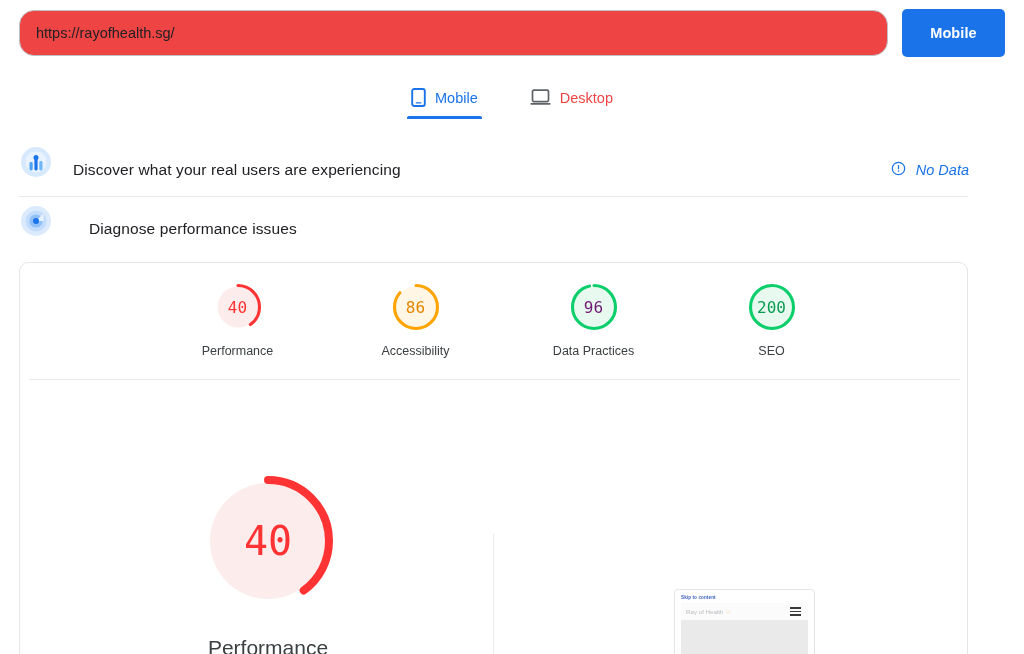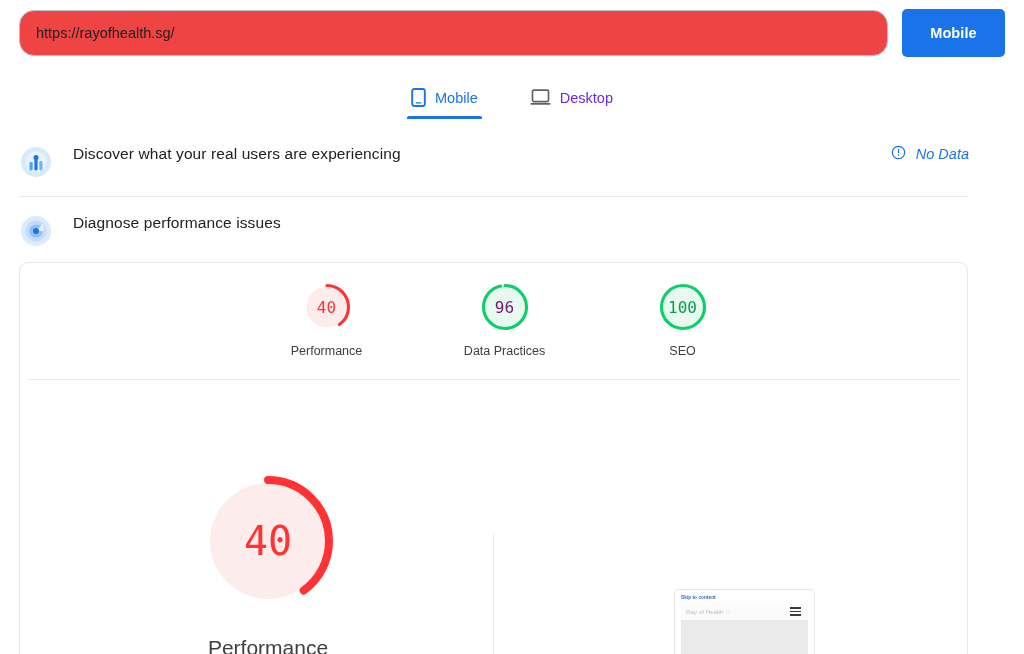--- a/index.html
+++ b/index.html
@@ -58,43 +58,43 @@
     gap: 16px;
   }
   .tab {
     display: flex;
     align-items: center;
     gap: 9px;
     padding: 8px 18px 12px 18px;
     cursor: pointer;
     position: relative;
     font-size: 14.5px;
-    color: #6d28d9;
+    color: #ef4444;
   }
   .tab.active { color: #1a73e8; font-weight: 500; }
   .tab.active::after {
     content: "";
     position: absolute;
     left: 14px; right: 14px; bottom: 0;
     height: 3px;
     background: #1a73e8;
     border-radius: 2px 2px 0 0;
   }
   .tab-icon { display: flex; align-items: center; }
 
   
   .section-row {
     position: absolute;
     left: 19px;
     width: 950px;
     display: flex;
-    align-items: flex-start;
+    align-items: flex-end;
   }
   #row-field { top: 145px; height: 34px; }
-  #row-lab   { top: 214px; height: 34px; }
+  #row-lab   { top: 204px; height: 34px; gap: 16px; }
 
   .section-icon {
     width: 34px; height: 34px;
     flex: 0 0 auto;
     display: flex; align-items: center; justify-content: center;
   }
   .section-title {
     margin-left: 20px;
     font-size: 15.5px;
     color: #202124;
@@ -322,39 +322,49 @@
       <div class="gauge-ring">
         <svg width="52" height="52" viewBox="0 0 52 52">
           <circle cx="26" cy="26" r="20.5" fill="#fdecec"></circle>
           <circle cx="26" cy="26" r="21.5" fill="none" stroke="#f33" stroke-width="3.1" stroke-linecap="round" stroke-dasharray="54.0 135.1" transform="rotate(-90 26 26)"></circle>
         </svg>
         <span class="gauge-val" style="color:#f33">40</span>
       </div>
       <span class="gauge-label">Performance</span>
     </div>
 
+    <div class="gauge-item">
+      <div class="gauge-ring">
+        <svg width="52" height="52" viewBox="0 0 52 52">
+          <circle cx="26" cy="26" r="20.5" fill="#fff6e5"></circle>
+          <circle cx="26" cy="26" r="21.5" fill="none" stroke="#ffa400" stroke-width="3.1" stroke-linecap="round" stroke-dasharray="116.2 72.9" transform="rotate(-90 26 26)"></circle>
+        </svg>
+        <span class="gauge-val" style="color:#e38600">86</span>
+      </div>
+      <span class="gauge-label">Accessibility</span>
+    </div>
 
     <div class="gauge-item">
       <div class="gauge-ring">
         <svg width="52" height="52" viewBox="0 0 52 52">
           <circle cx="26" cy="26" r="20.5" fill="#e8faf0"></circle>
           <circle cx="26" cy="26" r="21.5" fill="none" stroke="#0cce6b" stroke-width="3.1" stroke-linecap="round" stroke-dasharray="129.7 59.4" transform="rotate(-90 26 26)"></circle>
         </svg>
         <span class="gauge-val" style="color:#701a75">96</span>
       </div>
       <span class="gauge-label">Data Practices</span>
     </div>
 
     <div class="gauge-item">
       <div class="gauge-ring">
         <svg width="52" height="52" viewBox="0 0 52 52">
           <circle cx="26" cy="26" r="20.5" fill="#e8faf0"></circle>
           <circle cx="26" cy="26" r="21.5" fill="none" stroke="#0cce6b" stroke-width="3.1" stroke-linecap="round" stroke-dasharray="135.1 0" transform="rotate(-90 26 26)"></circle>
         </svg>
-        <span class="gauge-val" style="color:#0a9d52">100</span>
+        <span class="gauge-val" style="color:#0a9d52">200</span>
       </div>
       <span class="gauge-label">SEO</span>
     </div>
 
   </div>
 
   <div class="card-divider"></div>
 
   <div class="big-area">
 

